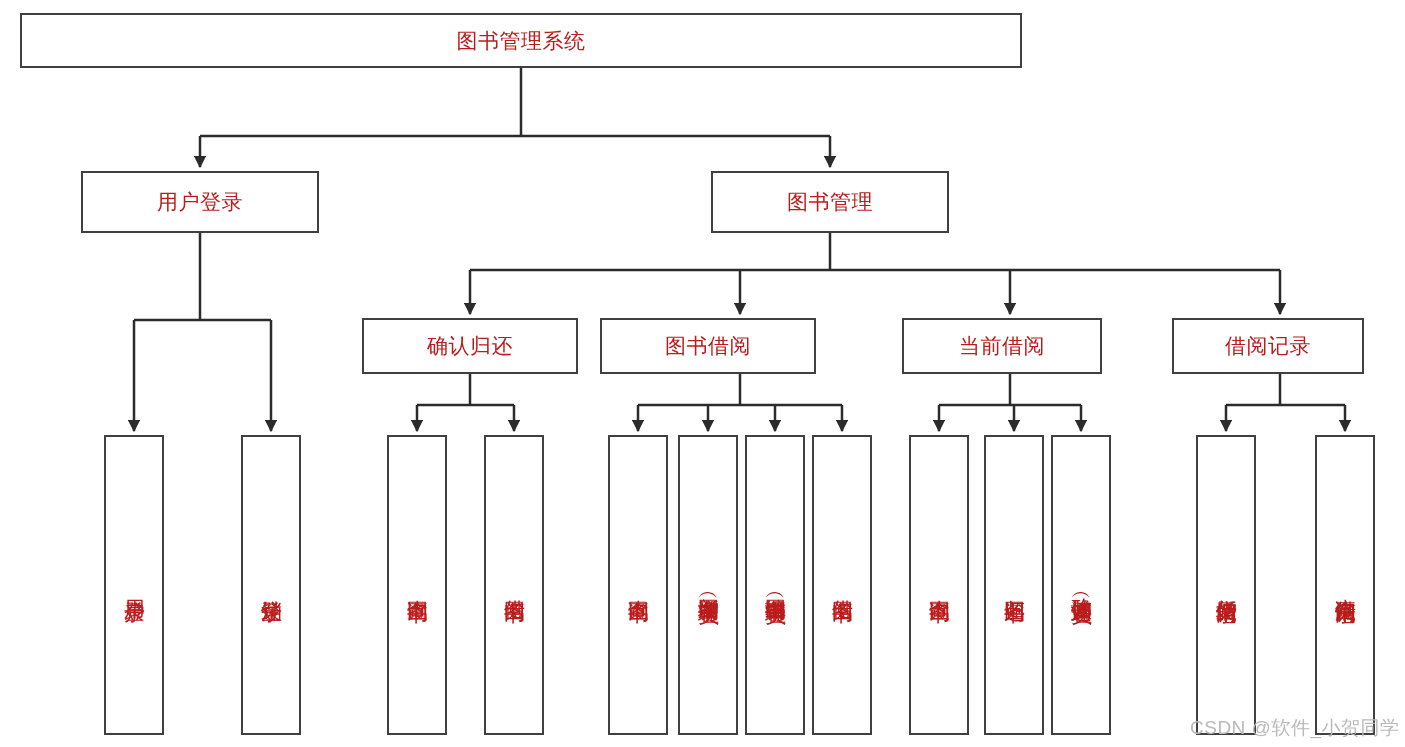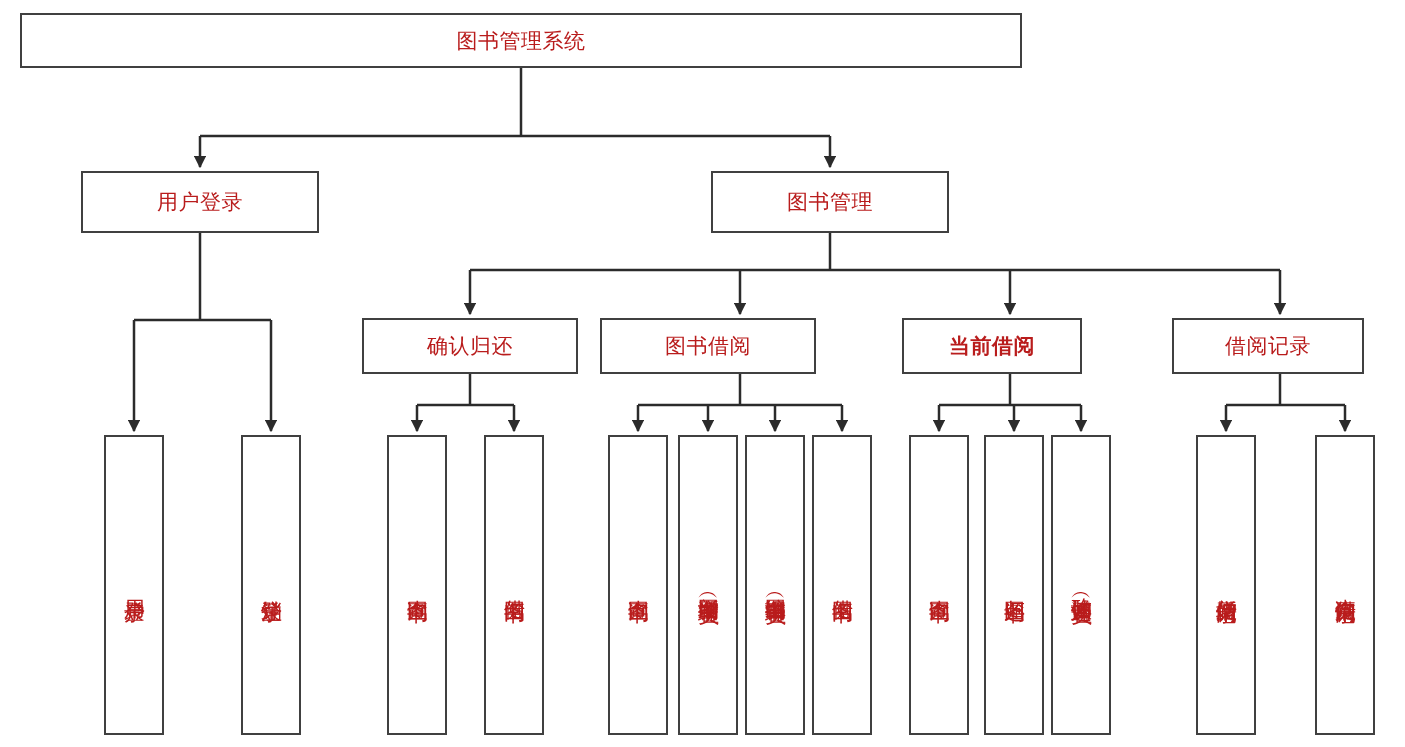--- a/index.html
+++ b/index.html
@@ -125,21 +125,21 @@
       </div>
       <div class="node lvl1" style="left: 711px; top: 171px; width: 238px; height: 62px;">
         <span class="label">图书管理</span>
       </div>
       <div class="node lvl2" style="left: 362px; top: 318px; width: 216px; height: 56px;">
         <span class="label">确认归还</span>
       </div>
       <div class="node lvl2" style="left: 600px; top: 318px; width: 216px; height: 56px;">
         <span class="label">图书借阅</span>
       </div>
-      <div class="node lvl2" style="left: 902px; top: 318px; width: 180px; height: 56px; font-weight: bold;">
+      <div class="node lvl2" style="left: 902px; top: 318px; width: 200px; height: 56px;">
         <span class="label">当前借阅</span>
       </div>
       <div class="node lvl2" style="left: 1172px; top: 318px; width: 192px; height: 56px;">
         <span class="label">借阅记录</span>
       </div>
       <div class="node leaf" style="left: 104px; top: 435px; width: 60px; height: 300px;">
         <span class="label">用户登录</span>
       </div>
       <div class="node leaf" style="left: 241px; top: 435px; width: 60px; height: 300px;">
         <span class="label">注销登录</span>
@@ -172,14 +172,15 @@
         <span class="label">确认归还（管理员）</span>
       </div>
       <div class="node leaf" style="left: 1196px; top: 435px; width: 60px; height: 300px;">
         <span class="label">新增借阅记录</span>
       </div>
       <div class="node leaf" style="left: 1315px; top: 435px; width: 60px; height: 300px;">
         <span class="label">查询借阅记录</span>
       </div>
     </div>
 
+  <div class="watermark" style="left: 1190px; top: 715px; color: rgb(185, 185, 185);">CSDN @软件_小贺同学</div>
 
 </div>
 
 </body></html>

